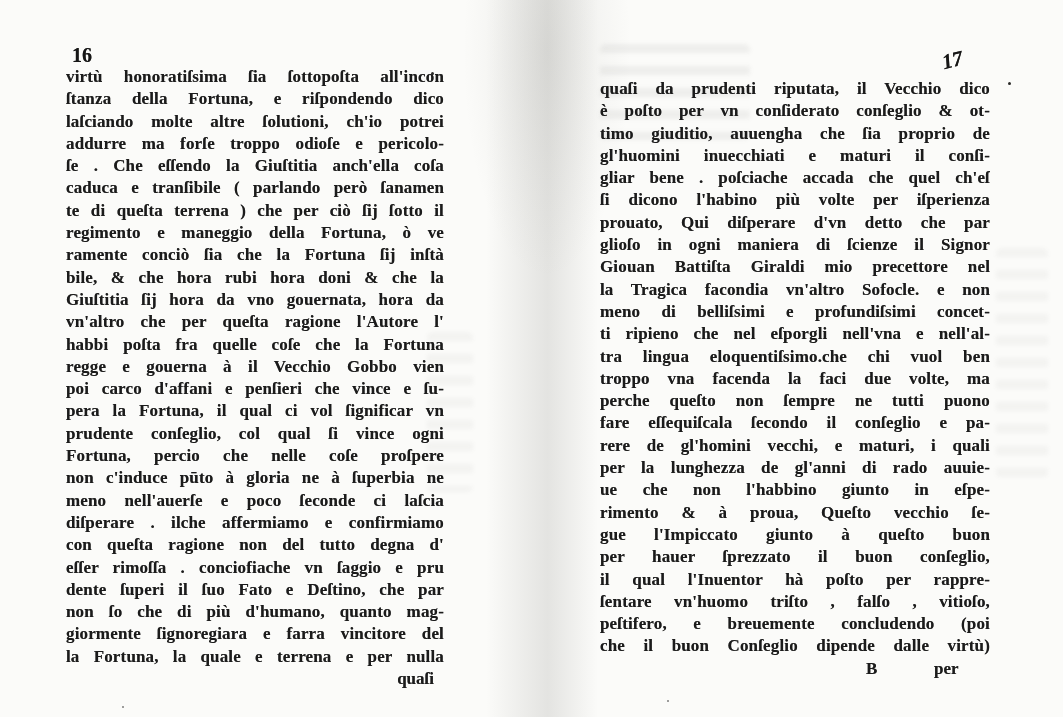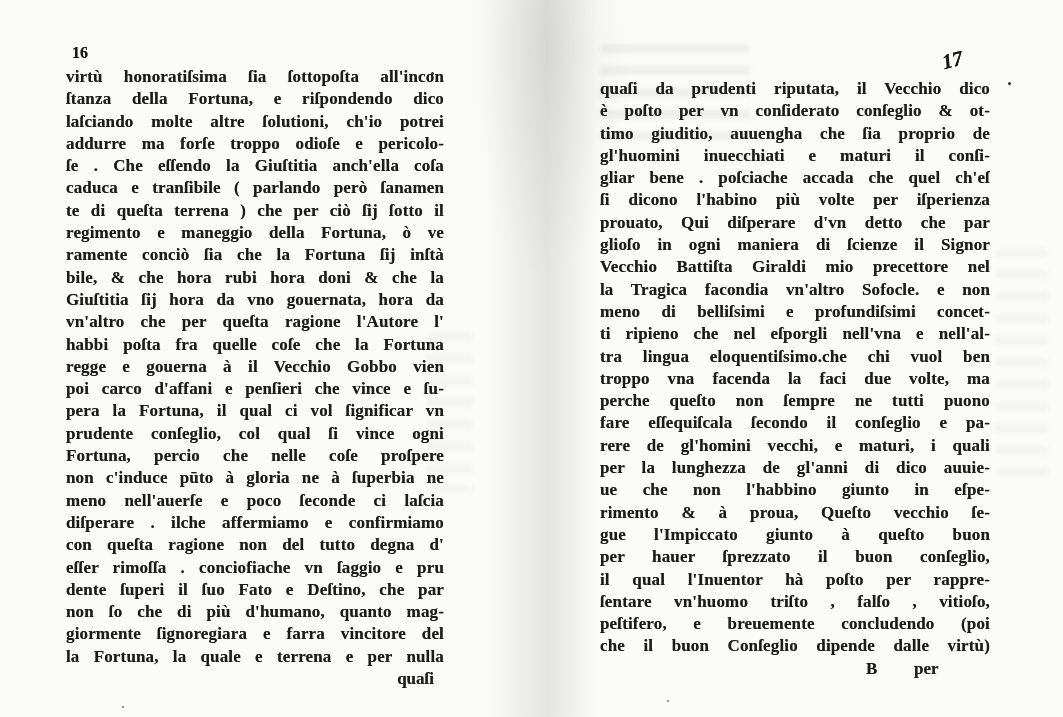--- a/index.html
+++ b/index.html
@@ -36,42 +36,42 @@
   .s1{left:431px;top:72px;width:3px;height:3px;}
   .s2{left:1008px;top:82px;width:3px;height:3px;}
   .s3{left:122px;top:706px;width:2px;height:2px;opacity:.6;}
   .s4{left:667px;top:700px;width:2px;height:2px;opacity:.6;}
 
   .page{position:absolute;}
   .page-left{left:66px;top:66px;width:378px;}
   .page-right{left:600px;top:78px;width:390px;}
 
   .pagenum{
-    position:absolute;font-weight:bold;font-size:16px;color:#161616;
+    position:absolute;font-weight:bold;font-size:20px;color:#161616;
     text-shadow:0 0 .5px rgba(0,0,0,.7);
   }
   .pagenum-left{left:72px;top:44px;}
   .pagenum-right{left:942px;top:48px;font-size:21px;transform:rotate(-14deg);font-style:italic;}
 
   .tline{
     height:22.3px;line-height:22.3px;
     font-size:17px;font-weight:bold;
     white-space:nowrap;overflow:hidden;
     text-align:justify;text-align-last:justify;text-justify:inter-word;
     letter-spacing:.15px;
     text-shadow:0 0 .6px rgba(20,20,20,.55);
   }
   .endline{
     height:22.3px;line-height:22.3px;font-size:17px;font-weight:bold;
     text-shadow:0 0 .6px rgba(20,20,20,.55);
   }
   .catchword-line{text-align:right;padding-right:10px;}
   .sig-line{position:relative;}
   .sig-b{position:absolute;left:266px;}
-  .sig-per{position:absolute;left:314px;}
+  .sig-per{position:absolute;left:334px;}
 </style>
 </head>
 <body>
 
 <div class="scan">
 
   <div class="gutter-shadow"></div>
   <div class="gutter-top"></div>
 
   <div class="ghost g1"></div>
@@ -122,30 +122,30 @@
   <div class="page page-right">
     <div>
         <div class="tline">quaſi da prudenti riputata, il Vecchio dico</div>
         <div class="tline">è poſto per vn conſiderato conſeglio &amp; ot-</div>
         <div class="tline">timo giuditio, auuengha che ſia proprio de</div>
         <div class="tline">gl'huomini inuecchiati e maturi il conſi-</div>
         <div class="tline">gliar bene . poſciache accada che quel ch'eſ</div>
         <div class="tline">ſi dicono l'habino più volte per iſperienza</div>
         <div class="tline">prouato, Qui diſperare d'vn detto che par</div>
         <div class="tline">glioſo in ogni maniera di ſcienze il Signor</div>
-        <div class="tline">Vecchio Battiſta Giraldi mio precettore nel</div>
+        <div class="tline">Giouan Battiſta Giraldi mio precettore nel</div>
         <div class="tline">la Tragica facondia vn'altro Sofocle. e non</div>
         <div class="tline">meno di belliſsimi e profundiſsimi concet-</div>
         <div class="tline">ti ripieno che nel eſporgli nell'vna e nell'al-</div>
         <div class="tline">tra lingua eloquentiſsimo.che chi vuol ben</div>
         <div class="tline">troppo vna facenda la faci due volte, ma</div>
         <div class="tline">perche queſto non ſempre ne tutti puono</div>
         <div class="tline">fare eſſequiſcala ſecondo il conſeglio e pa-</div>
         <div class="tline">rere de gl'homini vecchi, e maturi, i quali</div>
-        <div class="tline">per la lunghezza de gl'anni di dico auuie-</div>
+        <div class="tline">per la lunghezza de gl'anni di rado auuie-</div>
         <div class="tline">ue che non l'habbino giunto in eſpe-</div>
         <div class="tline">rimento &amp; à proua, Queſto vecchio ſe-</div>
         <div class="tline">gue l'Impiccato giunto à queſto buon</div>
         <div class="tline">per hauer ſprezzato il buon conſeglio,</div>
         <div class="tline">il qual l'Inuentor hà poſto per rappre-</div>
         <div class="tline">ſentare vn'huomo triſto , falſo , vitioſo,</div>
         <div class="tline">peſtifero, e breuemente concludendo (poi</div>
         <div class="tline">che il buon Conſeglio dipende dalle virtù)</div>
       </div>
     <div class="endline sig-line">

